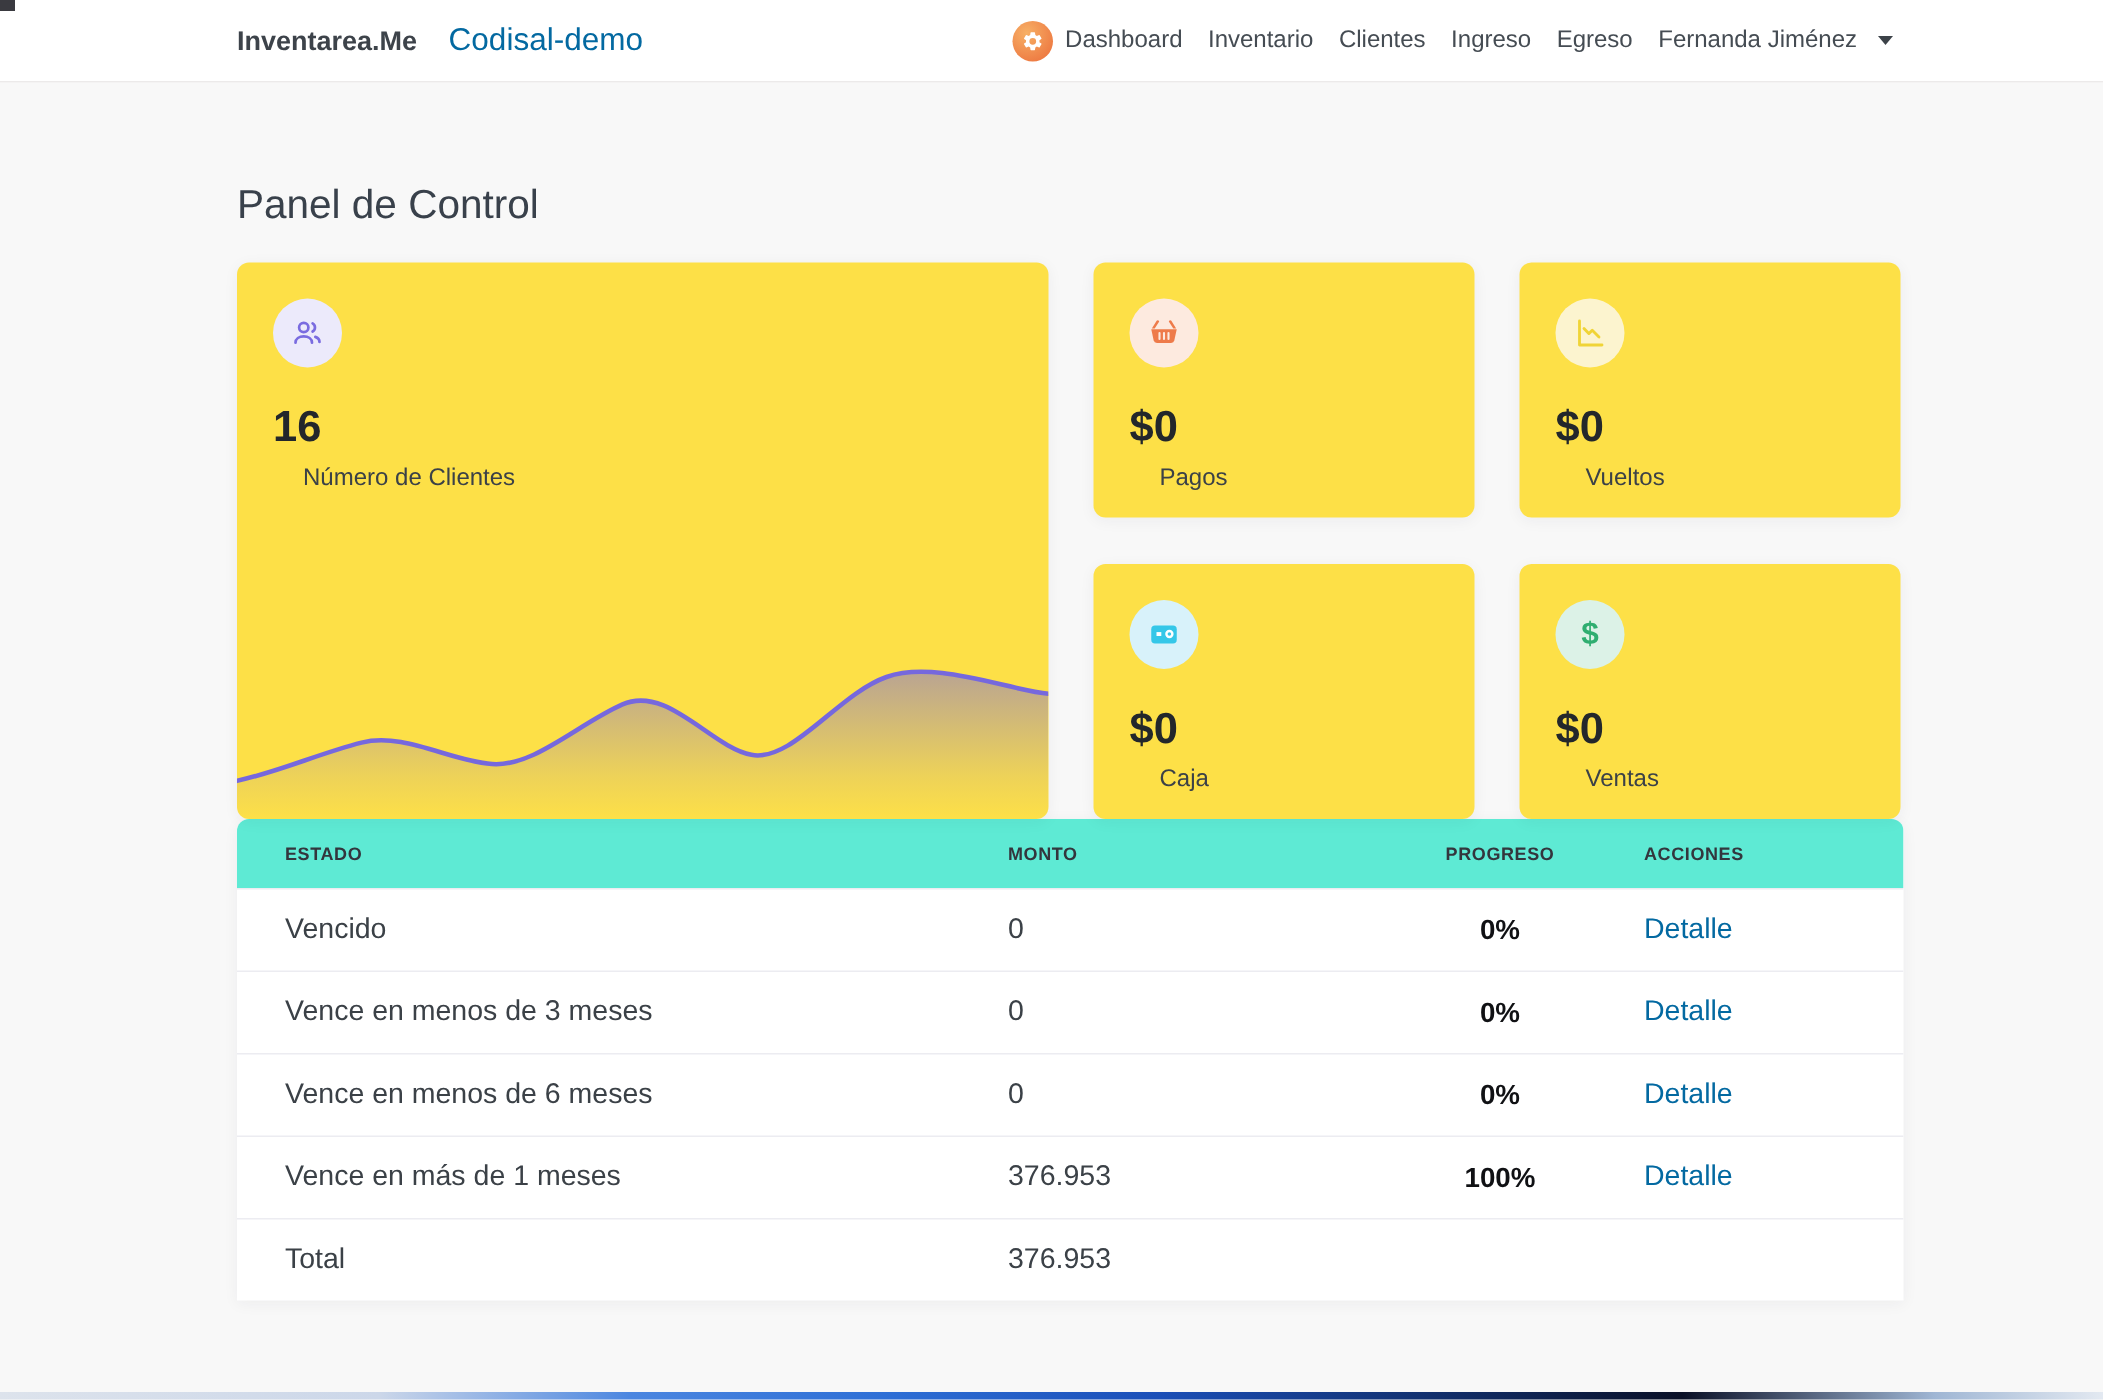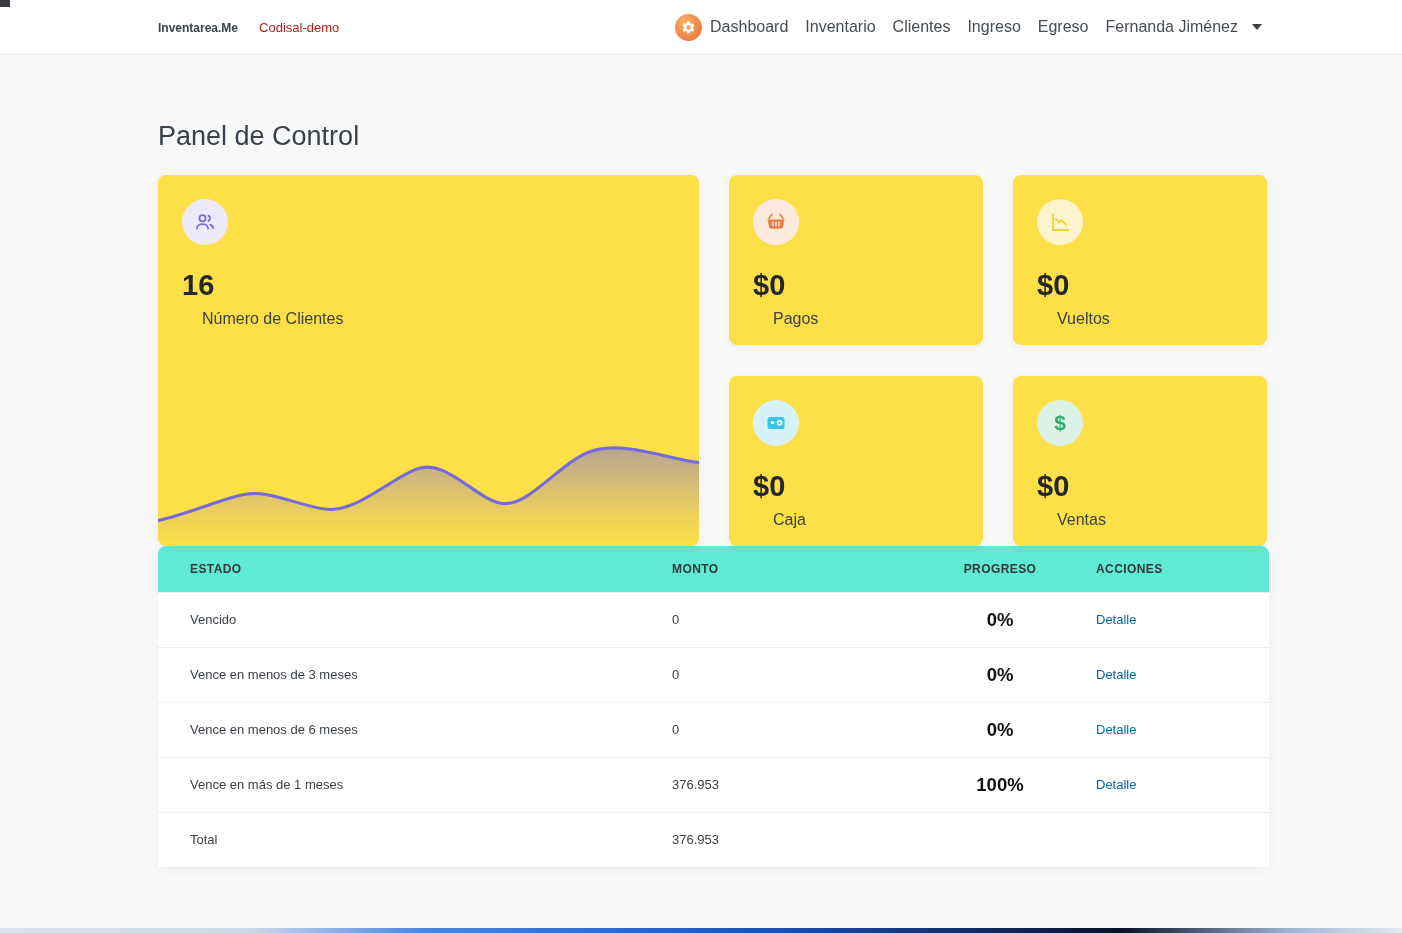--- a/index.html
+++ b/index.html
@@ -20,22 +20,22 @@
     align-items: center;
   }
   .nav-inner {
     width: 100%;
     padding: 0 140px 0 158px;
     display: flex;
     align-items: center;
     justify-content: space-between;
   }
   .brand-group { display: flex; align-items: baseline; gap: 21px; }
-  .brand { font-size: 12px; font-weight: 700; color: #3d434a; text-decoration: none; cursor: pointer; }
-  .workspace { font-size: 13px; color: #b91c1c; }
+  .brand { font-size: 18px; font-weight: 700; color: #3d434a; text-decoration: none; cursor: pointer; }
+  .workspace { font-size: 21px; color: #0369a1; }
   .nav-links { display: flex; align-items: center; gap: 17px; }
   .nav-item {
     font-size: 16px; color: #454c53; text-decoration: none; cursor: pointer;
     display: flex; align-items: center; gap: 8px; white-space: nowrap;
   }
   .gear-badge {
     width: 27px; height: 27px; border-radius: 50%;
     background: radial-gradient(circle at 35% 30%, #f7b066, #ee7d44 75%);
     display: flex; align-items: center; justify-content: center;
     flex: 0 0 auto;
@@ -105,21 +105,21 @@
     color: #33363d;
     text-align: left;
     vertical-align: middle;
   }
   th.h-estado, td.d-estado { padding-left: 32px; }
   th.h-progreso { text-align: center; }
   th.h-acciones, td.d-acciones { padding-left: 14px; }
   tbody td {
     height: 55px;
     vertical-align: middle;
-    font-size: 13px;
+    font-size: 19px;
     color: #3b4147;
     border-top: 1px solid #ececf1;
   }
   td.d-progreso { text-align: center; font-size: 18.5px; font-weight: 700; color: #101114; }
   td.d-acciones a { color: #0369a1; text-decoration: none; cursor: pointer; }
 
   
   .corner-artifact {
     position: fixed; top: 0; left: 0; width: 10px; height: 7px;
     background: #3a3a40;

